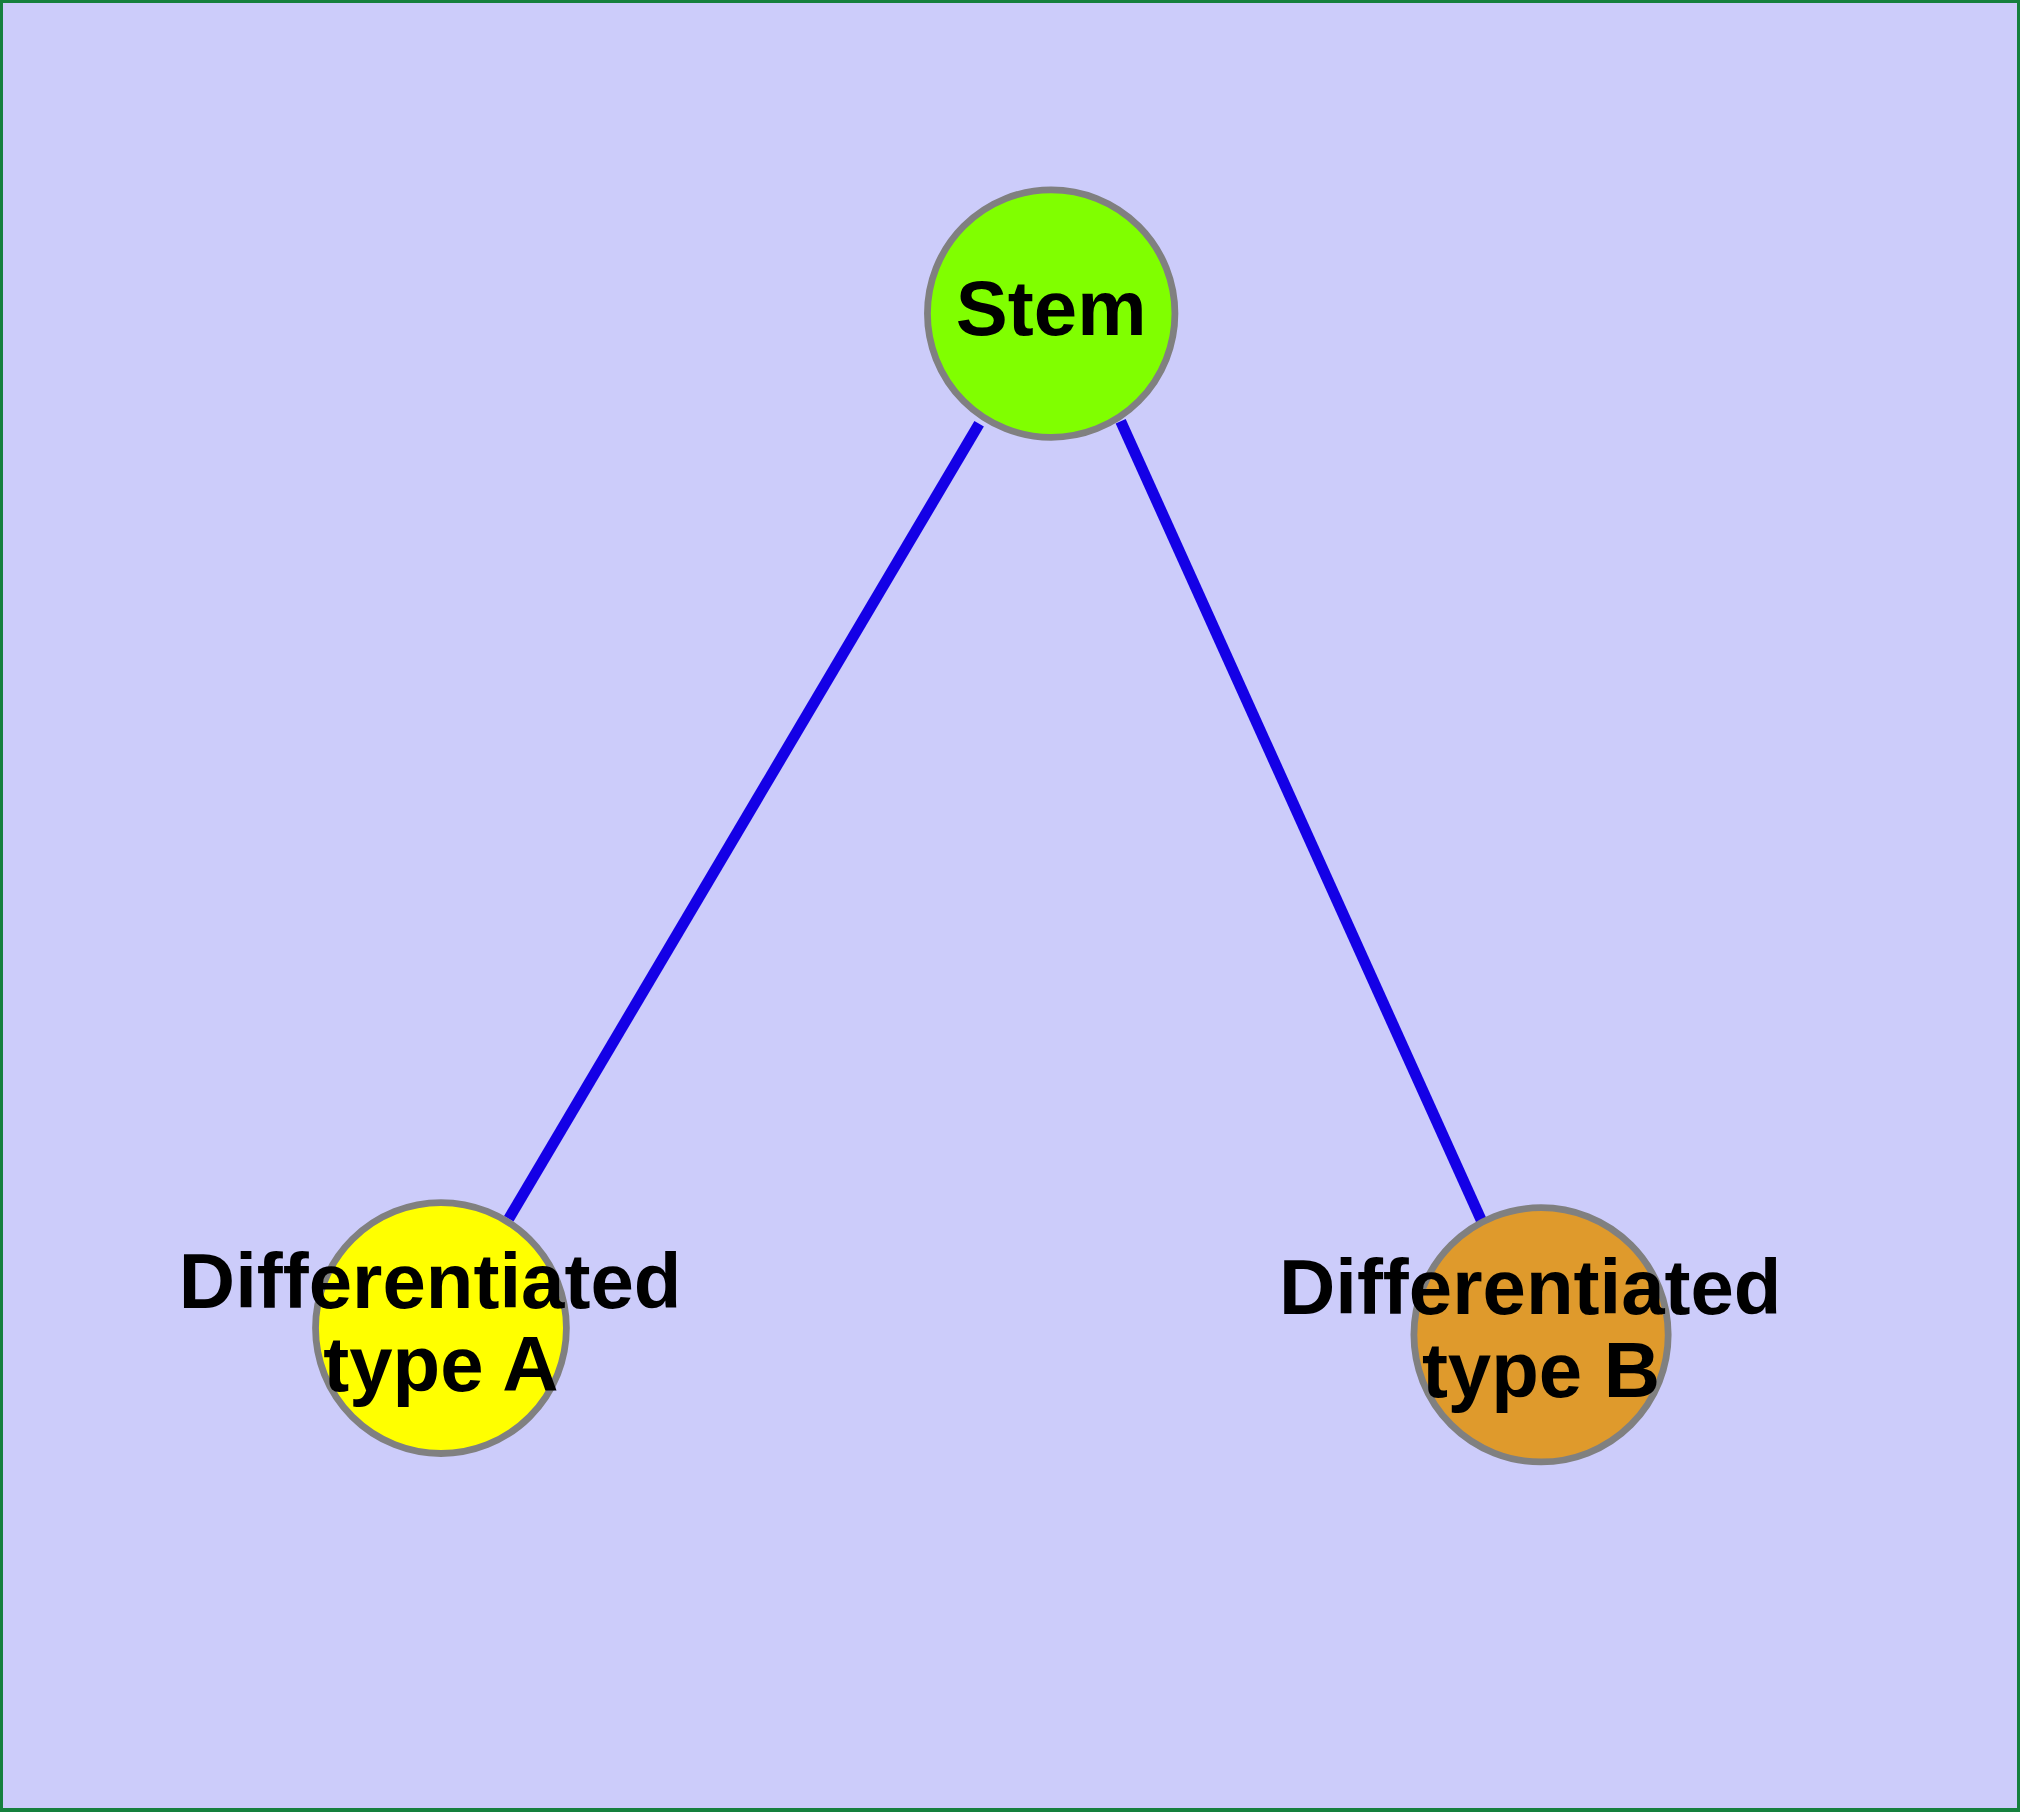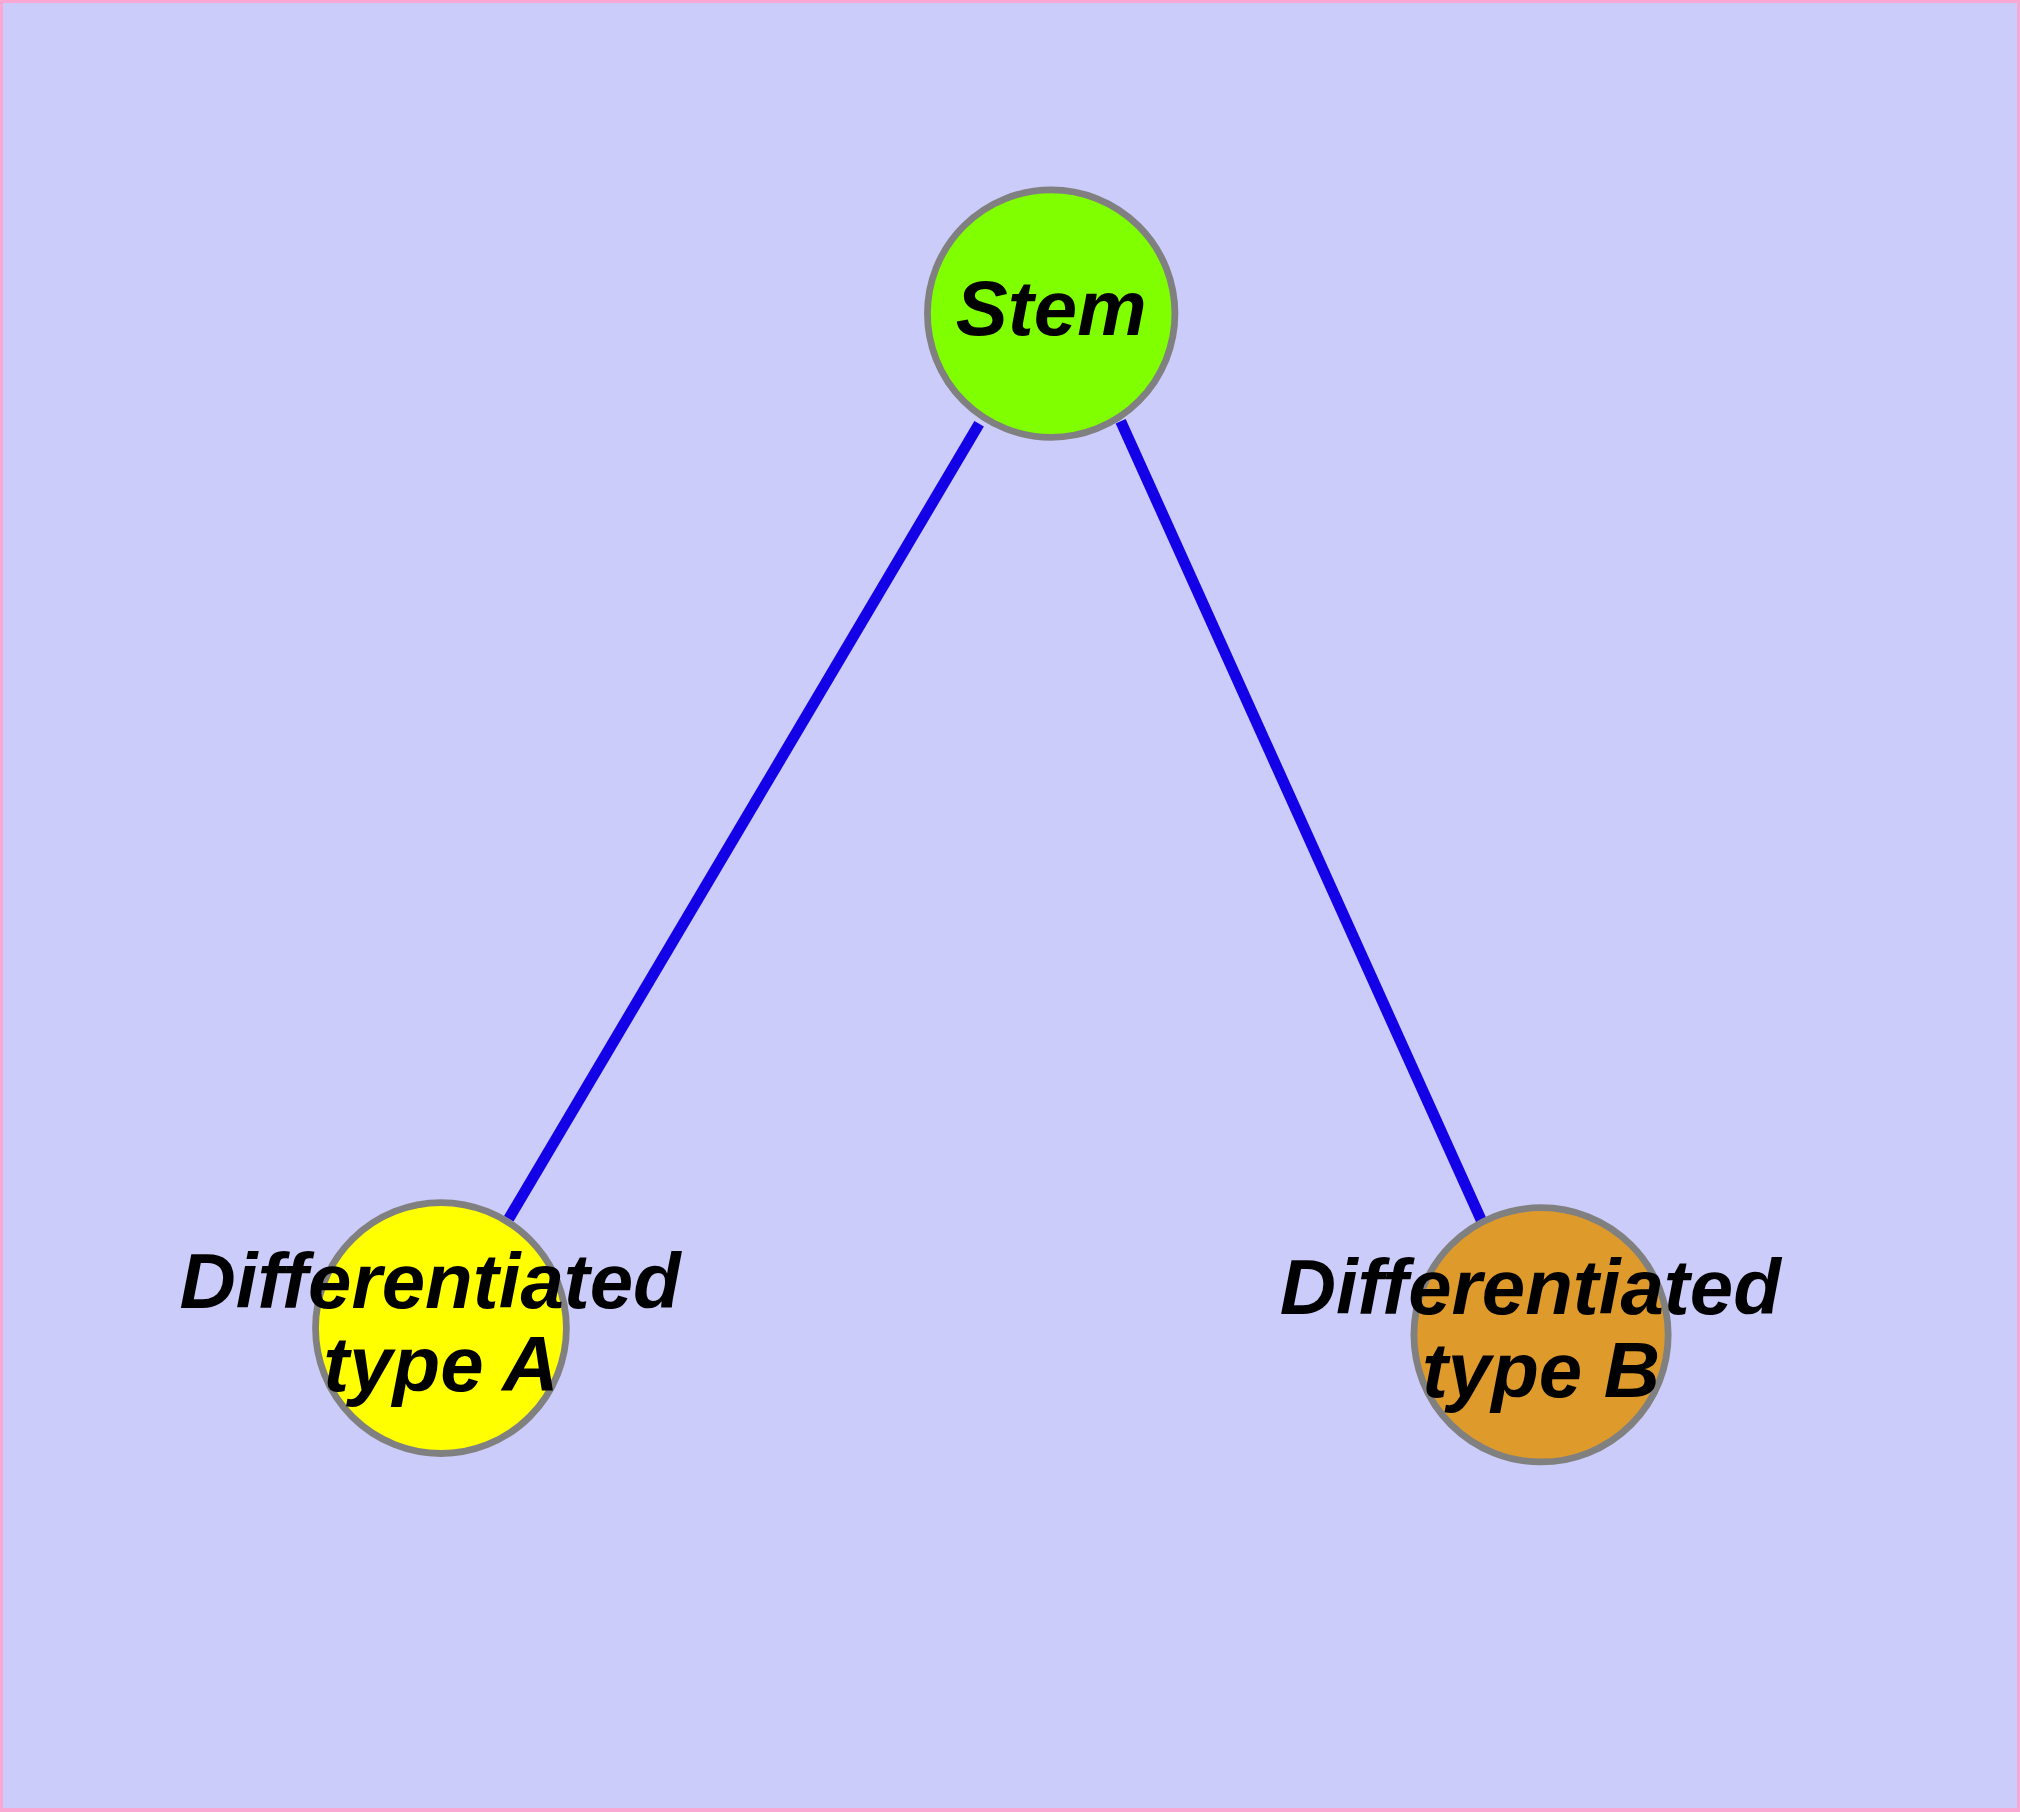--- a/index.html
+++ b/index.html
@@ -4,24 +4,23 @@
 <style>
   html, body {
     margin: 0;
     padding: 0;
     background: #ffffff;
   }
   #stage {
     position: relative;
     width: 2021px;
     height: 1812px;
-    background: #f9a8d4;
+    background: #15803d;
     overflow: hidden;
     font-family: "Liberation Sans", sans-serif;
-    font-style: italic;
   }
   #canvas-bg {
     position: absolute;
     left: 3.4px;
     top: 3.4px;
     width: 2014px;
     height: 1805px;
     background: #ccccfa;
   }
   #graph-svg {

